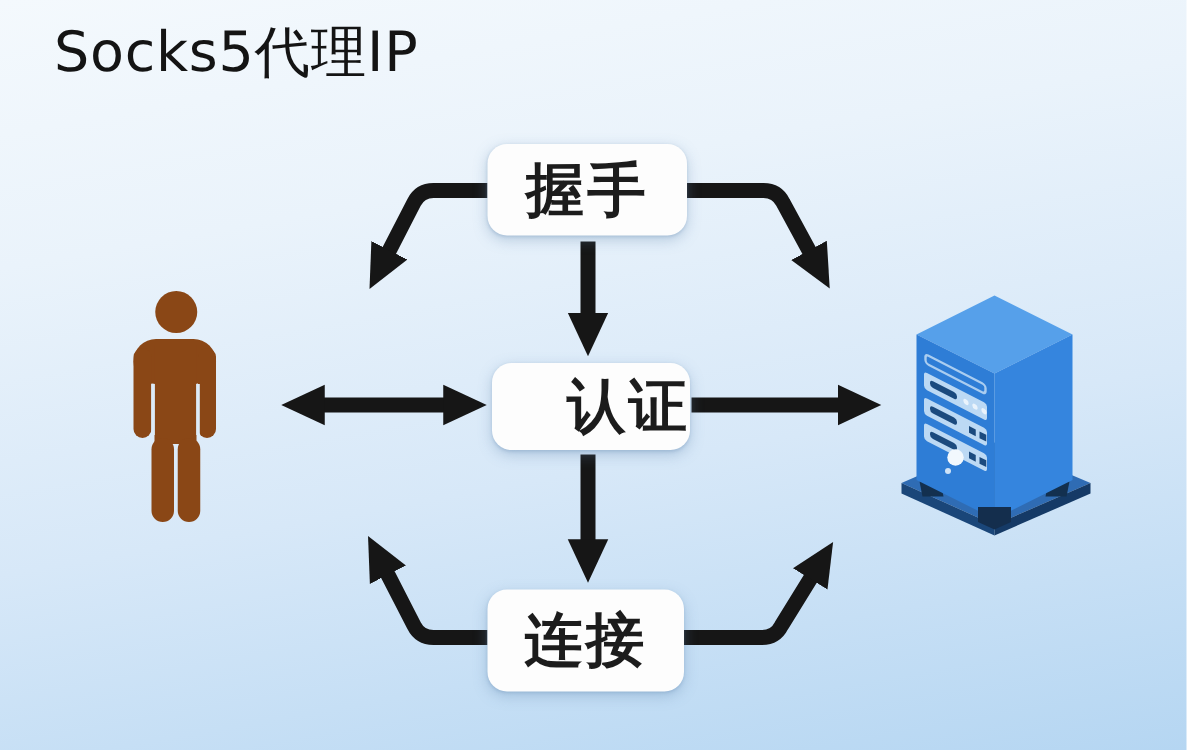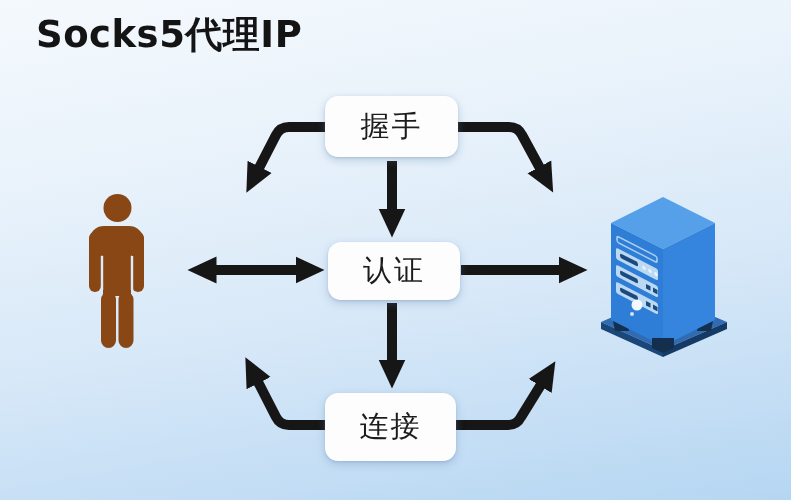--- a/index.html
+++ b/index.html
@@ -3,31 +3,31 @@
 <meta charset="utf-8">
 <style>
   html,body{margin:0;padding:0;}
   body{font-family:"DejaVu Sans","Liberation Sans",sans-serif;}
   .stage{
     position:relative;width:791px;height:500px;overflow:hidden;
     background:linear-gradient(170deg,#f4f9fd 0%,#eaf3fb 28%,#d7e8f8 60%,#b5d6f2 100%);
   }
   .title{
     position:absolute;left:36px;top:10px;
-    font-size:37px;font-weight:700;color:#141414;letter-spacing:0.5px;
+    font-size:37px;font-weight:400;color:#141414;letter-spacing:0.5px;
   }
   .svg-layer{position:absolute;left:0;top:0;width:791px;height:500px;}
   .node-box{
     position:absolute;display:flex;align-items:center;justify-content:center;
     background:#fdfdfd;border-radius:13px;
     box-shadow:0 3px 9px rgba(96,136,176,0.35),0 1px 2px rgba(96,136,176,0.25);
-    font-size:29px;font-weight:400;color:#1c1c1c;letter-spacing:2px;
+    font-size:39px;font-weight:700;color:#1c1c1c;letter-spacing:2px;
   }
   .node-handshake{left:325px;top:96px;width:133px;height:61px;}
-  .node-auth{left:328px;top:242px;width:132px;height:58px;}
+  .node-auth{left:328px;top:242px;width:132px;height:58px;justify-content:flex-end;}
   .node-connect{left:325px;top:393px;width:131px;height:68px;}
   .arrow{stroke:#161616;stroke-width:10;fill:none;stroke-linejoin:round;stroke-linecap:butt;}
 </style>
 </head>
 <body>
 
 <div class="stage">
 
   <div class="title">Socks5代理IP</div>
 

